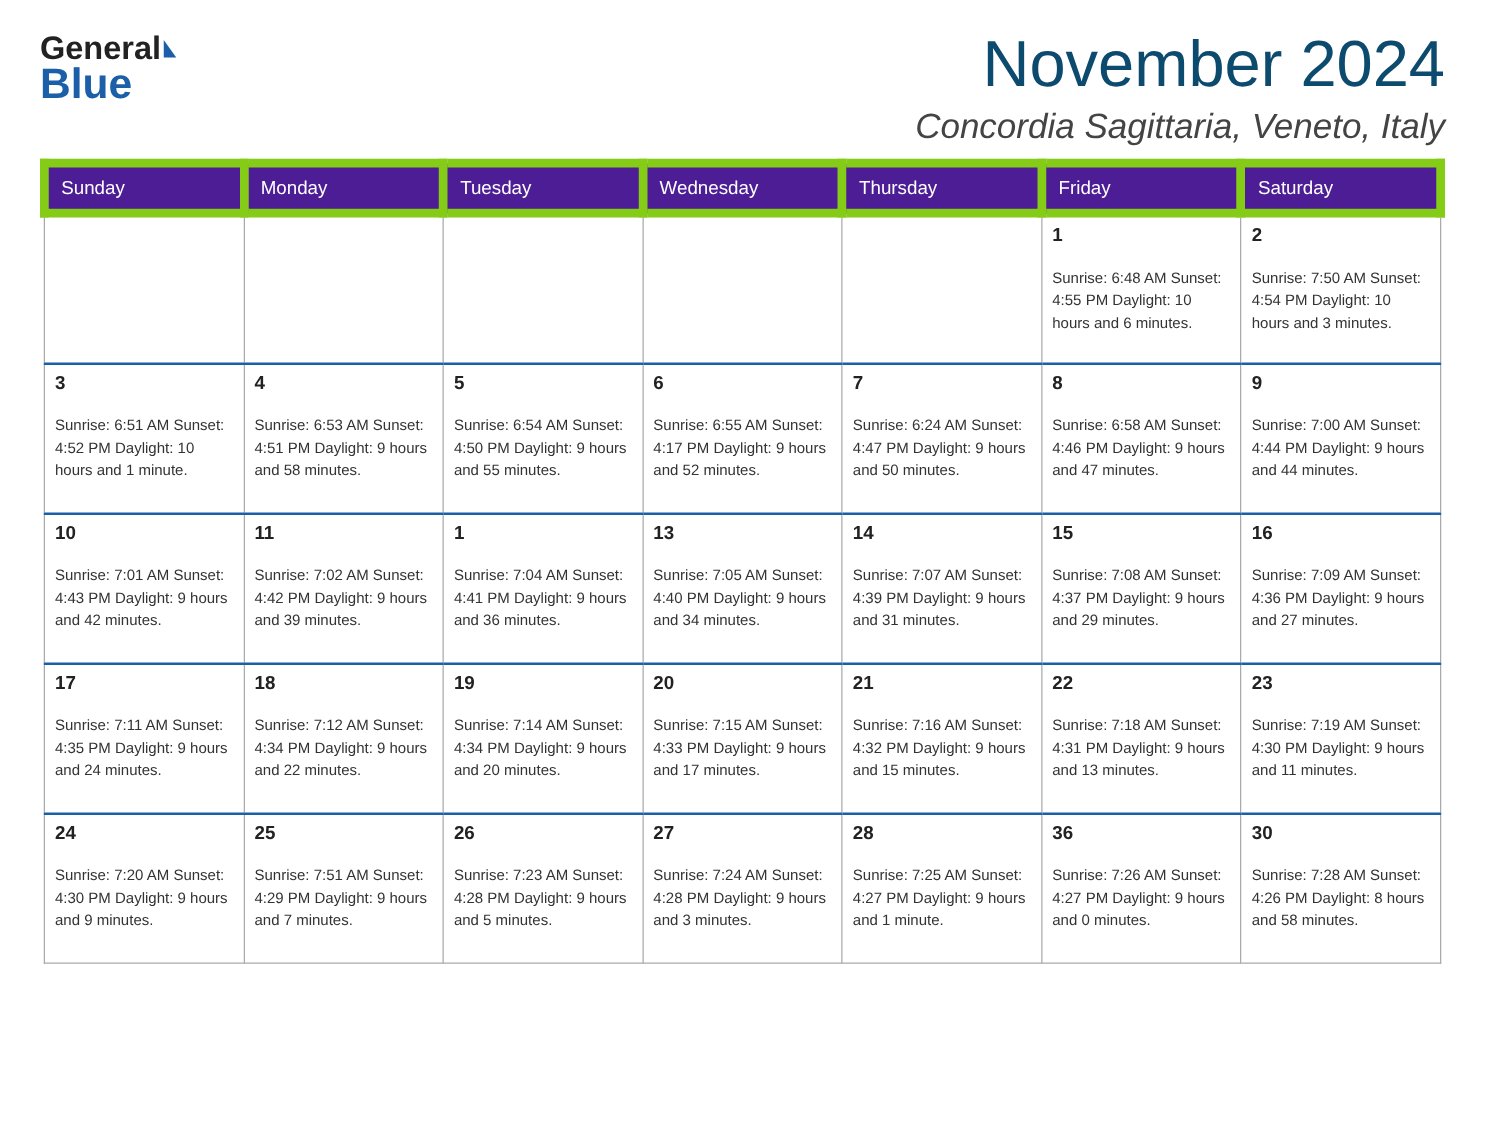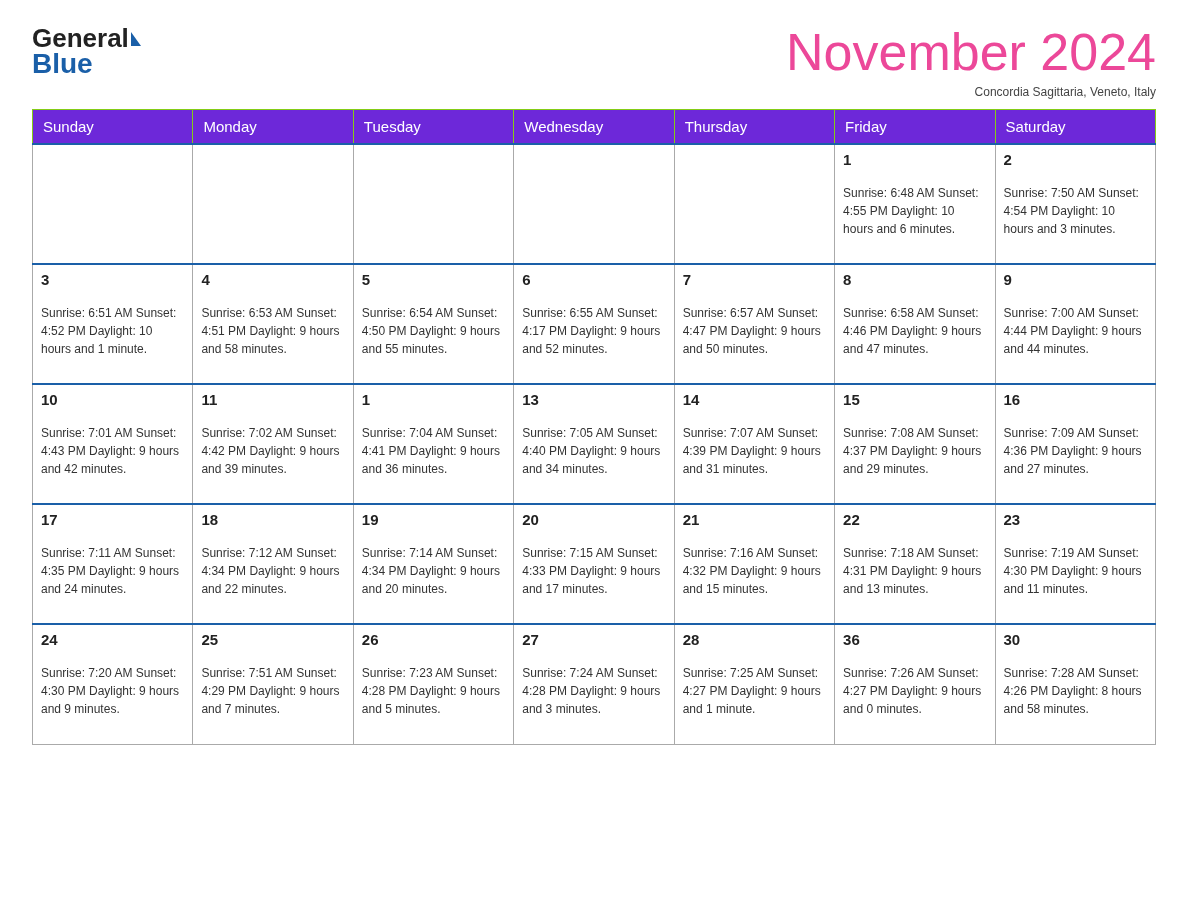--- a/index.html
+++ b/index.html
@@ -34,52 +34,53 @@
       width: 0;
       height: 0;
       border-left: 10px solid #1a5fa8;
       border-top: 14px solid transparent;
       border-bottom: 0px solid transparent;
       display: inline-block;
       margin-left: 2px;
       margin-bottom: -2px;
     }
     .logo-sub {
-      font-size: 28px;
+      font-size: 34px;
       font-weight: bold;
       color: #1a5fa8;
       margin-top: -4px;
     }
     .title-block {
       text-align: right;
     }
     .month-title {
       font-size: 52px;
       font-weight: normal;
-      color: #ec4899;
+      color: #0c4a6e;
       line-height: 1.1;
     }
     .location-title {
-      font-size: 12px;
+      font-size: 28px;
       color: #444;
       margin-top: 4px;
+      font-style: italic;
     }
     .calendar {
       width: 100%;
       border-collapse: collapse;
       margin-top: 10px;
     }
     .calendar th {
-      background: #6d28d9;
+      background: #4c1d95;
       color: #fff;
       font-size: 15px;
       font-weight: normal;
       padding: 8px 10px;
       text-align: left;
-      border: 1px solid #84cc16;
+      border: 7px solid #84cc16;
     }
     .calendar td {
       border: 1px solid #aaa;
       vertical-align: top;
       padding: 6px 8px;
       width: 14.28%;
       min-height: 110px;
       height: 120px;
     }
     .day-num {
@@ -171,21 +172,21 @@
 Daylight: 9 hours and 55 minutes.</div>
         </td>
         <td>
           <span class="day-num">6</span>
           <div class="day-info">Sunrise: 6:55 AM
 Sunset: 4:17 PM
 Daylight: 9 hours and 52 minutes.</div>
         </td>
         <td>
           <span class="day-num">7</span>
-          <div class="day-info">Sunrise: 6:57 AM
+          <div class="day-info">Sunrise: 6:24 AM
 Sunset: 4:47 PM
 Daylight: 9 hours and 50 minutes.</div>
         </td>
         <td>
           <span class="day-num">8</span>
           <div class="day-info">Sunrise: 6:58 AM
 Sunset: 4:46 PM
 Daylight: 9 hours and 47 minutes.</div>
         </td>
         <td>

